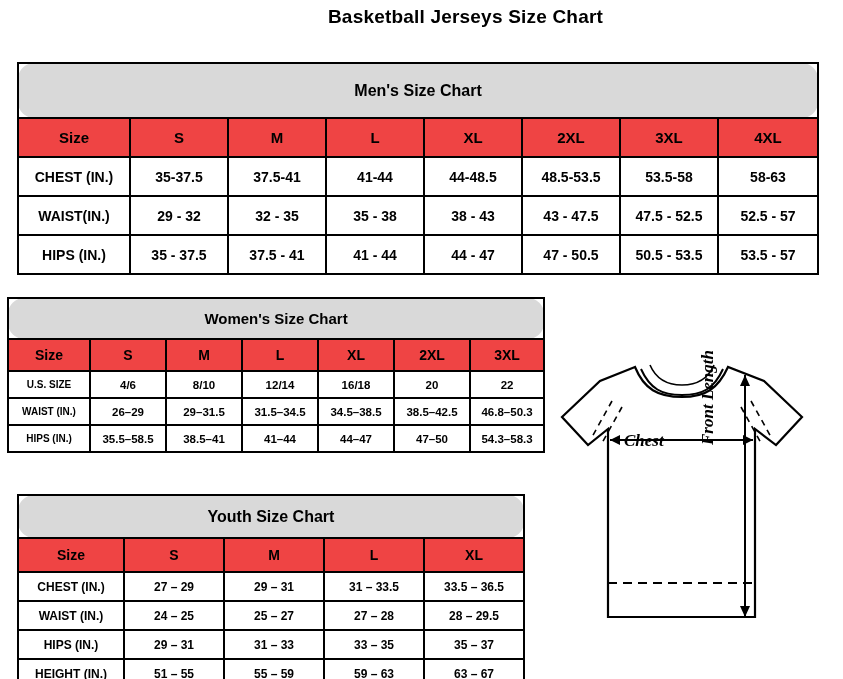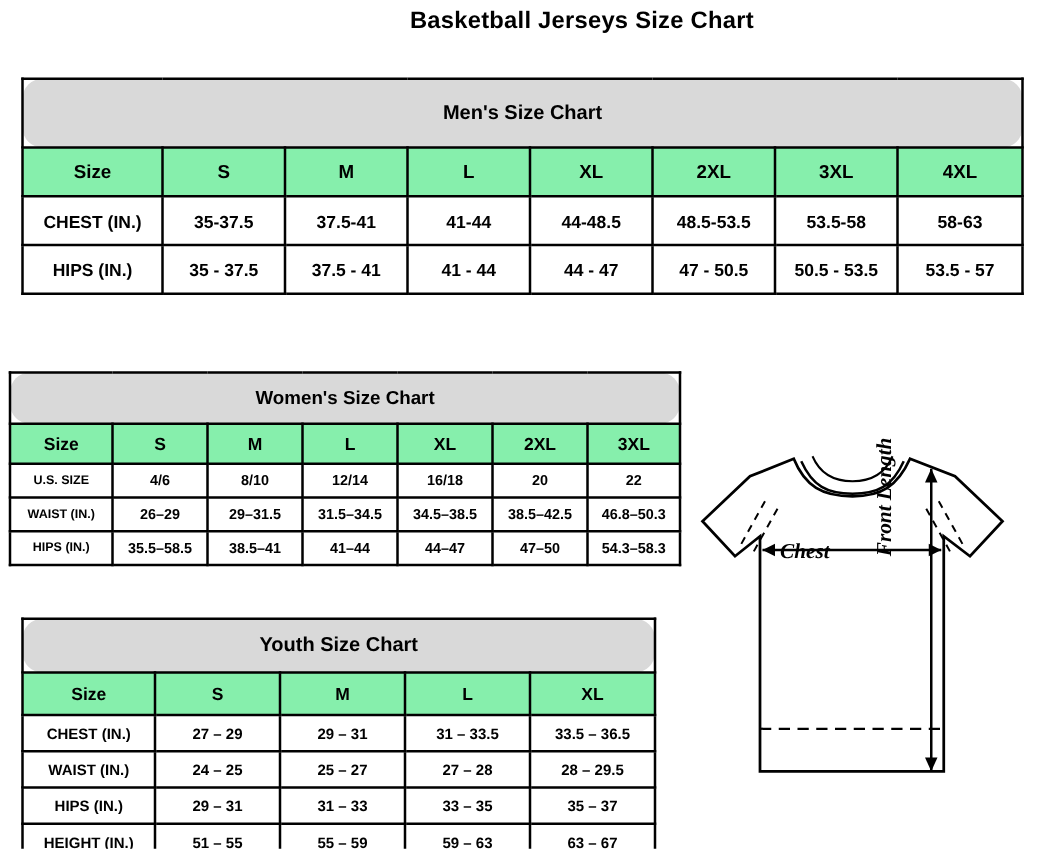--- a/index.html
+++ b/index.html
@@ -39,21 +39,21 @@
     font-weight: bold;
   }
   .tbl-caption td {
     background: #d9d9d9;
     font-size: 16px;
     font-weight: bold;
     padding: 8px 0;
     border-radius: 16px;
   }
   .hdr td {
-    background: #86efac;
+    background: #ef4444;
     font-weight: bold;
   }
 
   
   #mens-chart {
     position: absolute;
     left: 17px;
     top: 62px;
     width: 800px;
   }
@@ -146,20 +146,30 @@
     </tr>
     <tr>
       <td class="rowlabel">CHEST (IN.)</td>
       <td>35-37.5</td>
       <td>37.5-41</td>
       <td>41-44</td>
       <td>44-48.5</td>
       <td>48.5-53.5</td>
       <td>53.5-58</td>
       <td>58-63</td>
+    </tr>
+    <tr>
+      <td class="rowlabel">WAIST(IN.)</td>
+      <td>29 - 32</td>
+      <td>32 - 35</td>
+      <td>35 - 38</td>
+      <td>38 - 43</td>
+      <td>43 - 47.5</td>
+      <td>47.5 - 52.5</td>
+      <td>52.5 - 57</td>
     </tr>
     <tr>
       <td class="rowlabel">HIPS (IN.)</td>
       <td>35 - 37.5</td>
       <td>37.5 - 41</td>
       <td>41 - 44</td>
       <td>44 - 47</td>
       <td>47 - 50.5</td>
       <td>50.5 - 53.5</td>
       <td>53.5 - 57</td>

